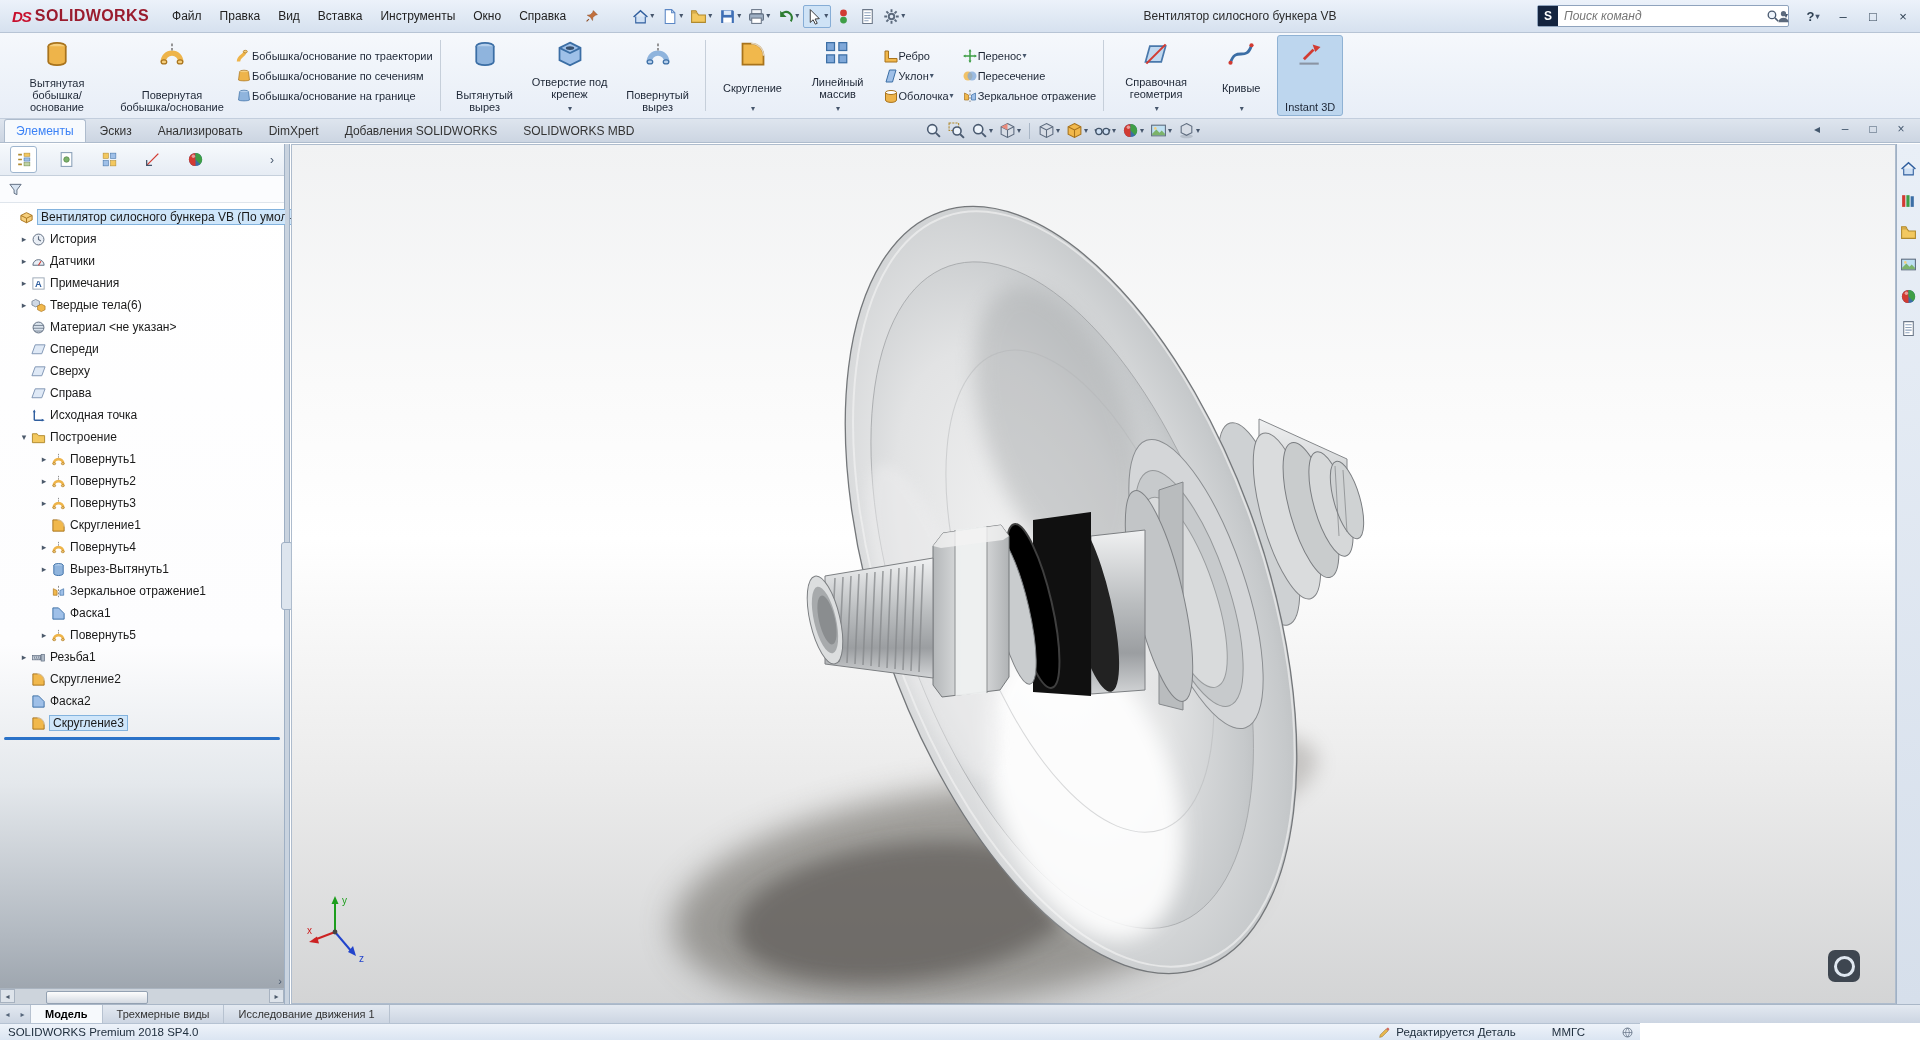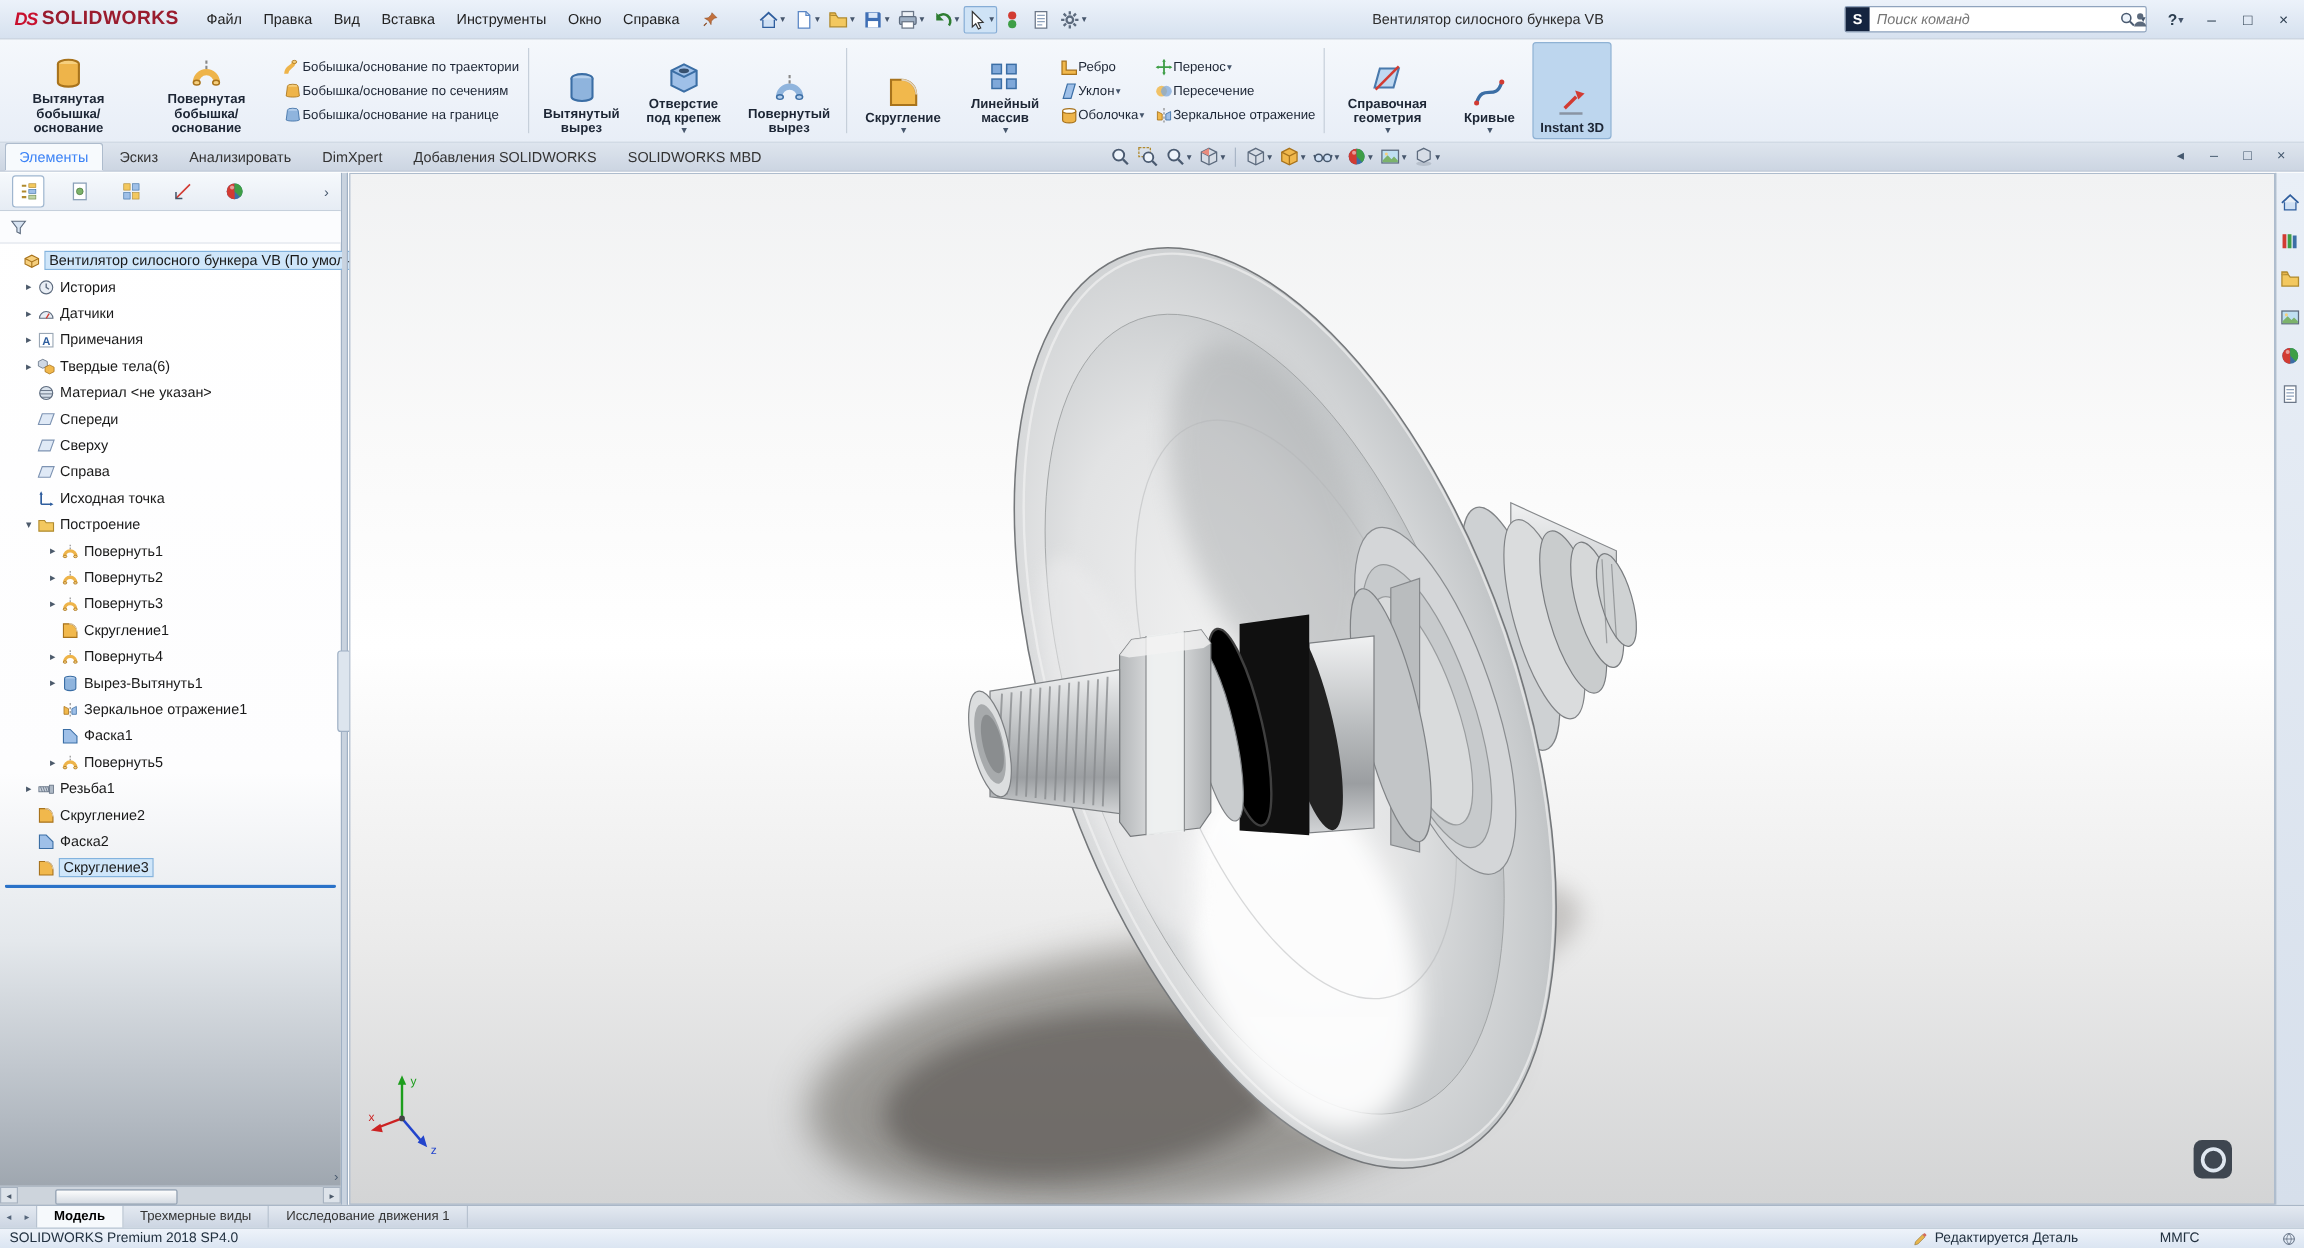--- a/index.html
+++ b/index.html
@@ -33,22 +33,22 @@
   .tb-right{position:absolute;right:4px;top:0;height:33px;display:flex;align-items:center;gap:4px;}
   .wb{width:26px;height:24px;display:flex;align-items:center;justify-content:center;color:#2c3e50;font-size:13px;border-radius:2px;}
   .helpbtn{display:flex;align-items:center;font-weight:bold;color:#2c3e50;}
 
   
   #ribbon{position:absolute;top:33px;left:0;width:1920px;height:86px;
     background:linear-gradient(#f5f8fc,#e8eef7);border-bottom:1px solid #c3cedd;
     display:flex;align-items:stretch;padding:2px 2px;box-sizing:border-box;}
   .rgroup{display:flex;align-items:stretch;}
   .rsep{width:1px;background:#c6cfda;margin:5px 3px;}
-  .rbig{display:flex;flex-direction:column;align-items:center;justify-content:flex-end;
-    padding:4px 4px 2px;border-radius:3px;text-align:center;border:1px solid transparent;font-weight:bold;}
+  .rbig{display:flex;flex-direction:column;align-items:center;justify-content:space-between;
+    padding:4px 4px 2px;border-radius:3px;text-align:center;border:1px solid transparent;}
   .rbig svg{width:28px;height:28px;margin-bottom:2px;flex:none;}
   .rbig .lbl{font-size:11px;line-height:12px;color:#1d2635;}
   .rbig.active{background:#bdd6ee;border:1px solid #8fb2d4;}
   .rstack{display:flex;flex-direction:column;justify-content:center;gap:4px;padding:2px 4px;}
   .rrow{display:flex;align-items:center;gap:0;}
   .rrow svg{width:16px;height:16px;flex:none;}
   .rrow .lbl{font-size:11px;color:#1d2635;white-space:nowrap;}
   .w56{width:56px}.w62{width:62px}.w72{width:72px}.w78{width:78px}.w88{width:88px}.w100{width:100px}.w110{width:110px}
 
   
@@ -120,25 +120,25 @@
 
   
   #bottomtabs{position:absolute;top:1004px;left:0;width:1920px;height:19px;
     background:linear-gradient(#e3e9f1,#ccd5e2);border-top:1px solid #aab7c7;
     display:flex;align-items:center;font-size:11px;box-sizing:border-box;}
   .btnav{width:15px;text-align:center;color:#55657a;font-size:8px;}
   .btab{padding:0 14px;height:100%;display:flex;align-items:center;border-right:1px solid #b7c2d0;color:#333;}
   .btab.active{background:#f6f9fc;font-weight:bold;color:#000;border-left:1px solid #b7c2d0;}
 
   
-  #statusbar{position:absolute;top:1023px;left:0;width:1920px;height:17px;
+  #statusbar{position:absolute;top:1023px;left:0;width:1640px;height:17px;
     background:linear-gradient(#eef3fa,#dbe5f2);border-top:1px solid #b5c2d2;
     display:flex;align-items:center;font-size:11.5px;color:#21303f;box-sizing:border-box;}
   .sbleft{padding-left:8px;}
-  .sbright{margin-left:auto;display:flex;align-items:center;padding-right:6px;gap:68px;}
+  .sbright{margin-left:auto;display:flex;align-items:center;padding-right:6px;gap:36px;}
   .sbmode{display:flex;gap:5px;align-items:center;}
   .sbmode svg{width:13px;height:13px;}
   .sbcorner svg{width:13px;height:13px;}
 </style>
 </head>
 <body>
 
 <svg width="0" height="0" style="position:absolute" aria-hidden="true">
   <defs>
     <symbol id="sw-home" viewBox="0 0 16 16">

